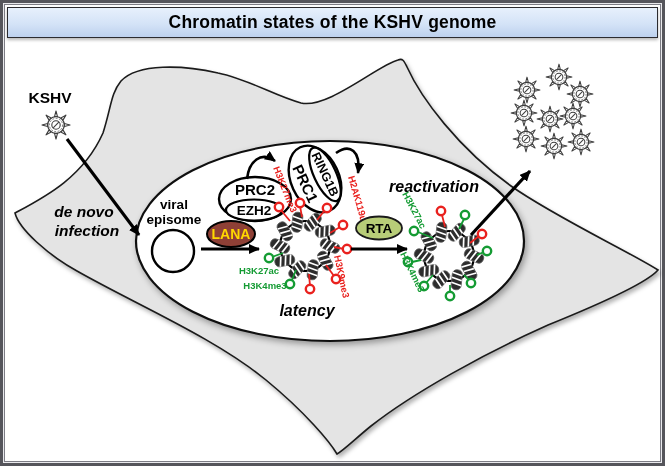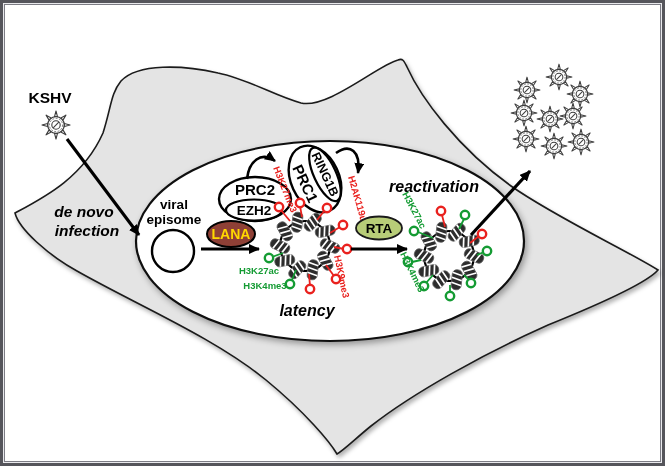--- a/index.html
+++ b/index.html
@@ -179,14 +179,17 @@
       <use href="#virion" transform="translate(577,91) scale(0.92)"></use>
       <use href="#virion" transform="translate(521,110) scale(0.92)"></use>
       <use href="#virion" transform="translate(547,116) scale(0.92)"></use>
       <use href="#virion" transform="translate(570,113) scale(0.92)"></use>
       <use href="#virion" transform="translate(523,136) scale(0.92)"></use>
       <use href="#virion" transform="translate(551,143) scale(0.92)"></use>
       <use href="#virion" transform="translate(578,139) scale(0.92)"></use>
     </g>
   </svg>
 
+  <div class="titlebar">
+    <span class="title">Chromatin states of the KSHV genome</span>
+  </div>
 
 </div>
 
 </body></html>

